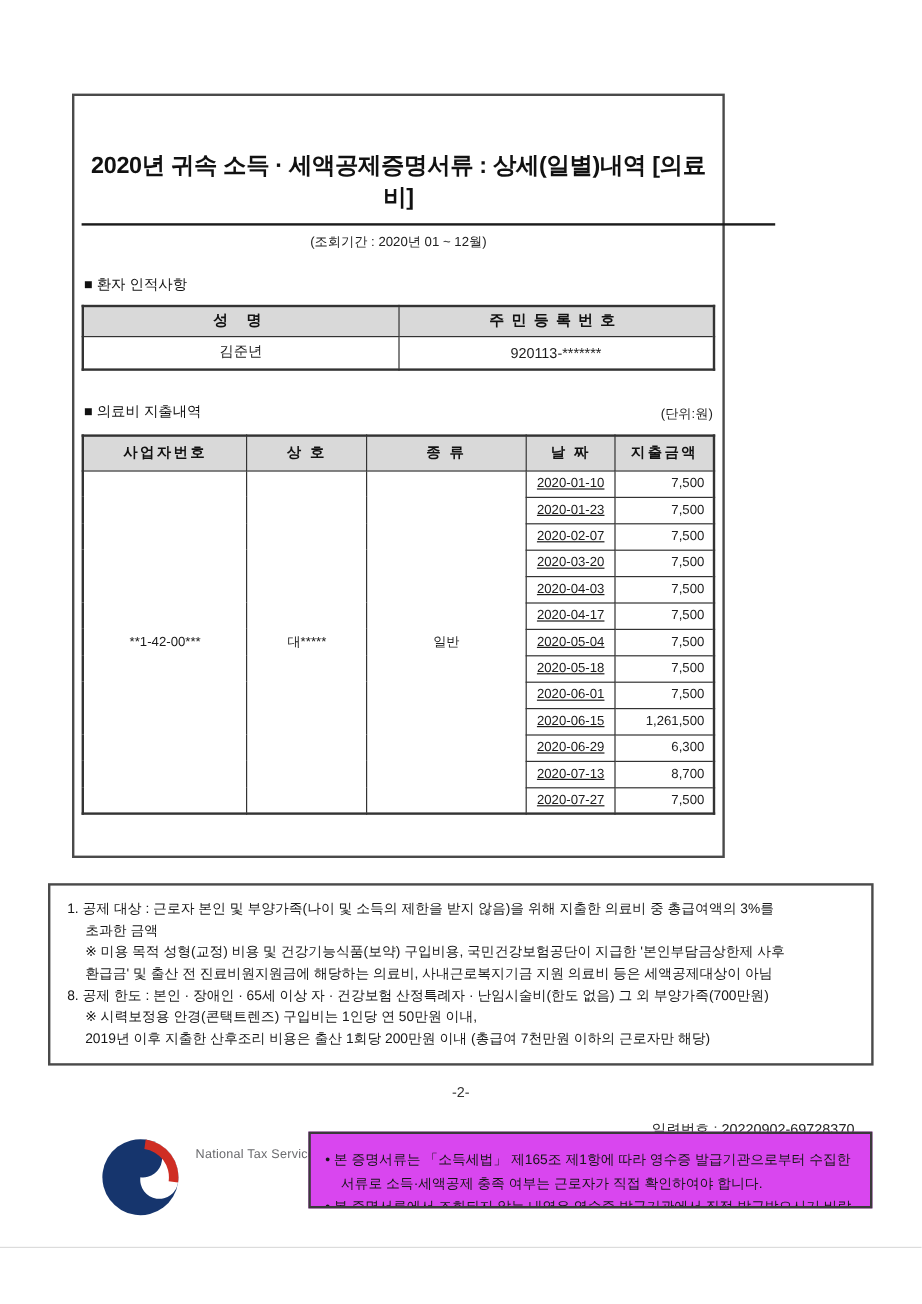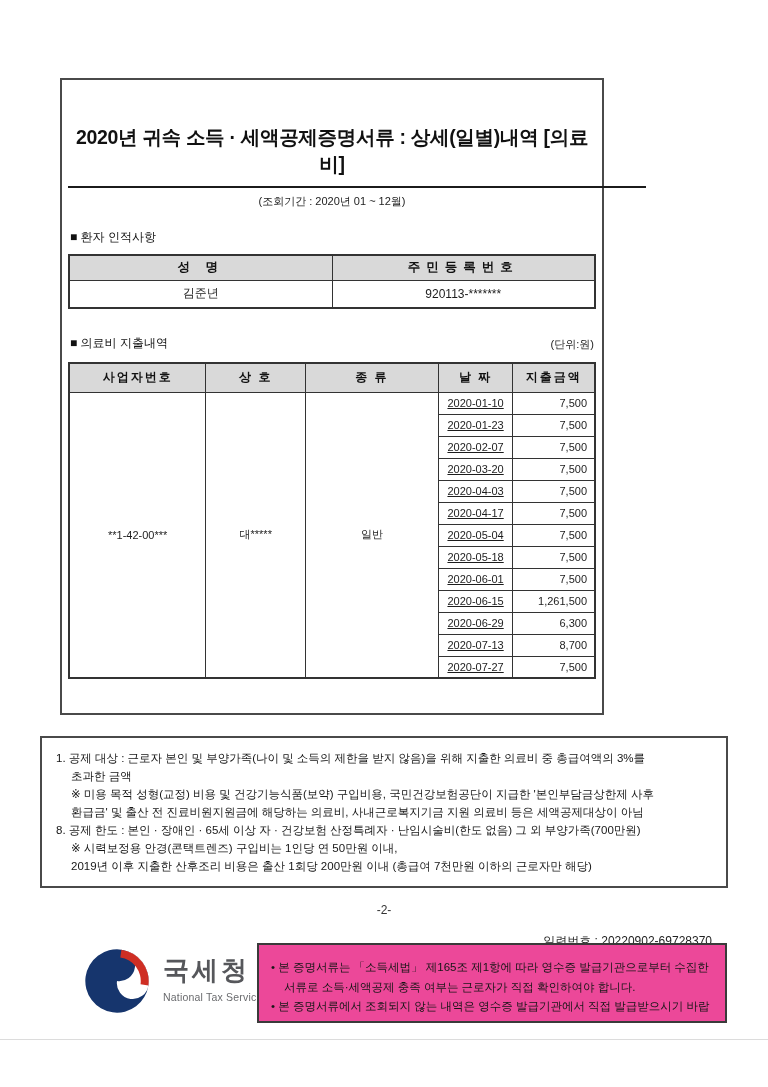--- a/index.html
+++ b/index.html
@@ -46,22 +46,22 @@
   .serial { position:absolute; top:933px; right:56px; font-size:12px; color:#222; }
   .pagenum { position:absolute; top:903px; left:0; width:100%; text-align:center;
     font-size:12px; color:#333; }
 
   
   .logo-wrap { position:absolute; left:84px; top:948px; width:66px; height:66px; }
   .logo-text { position:absolute; left:163px; top:953px; }
   .logo-title { font-size:26px; font-weight:600; letter-spacing:3px; color:#56575b; }
   .logo-sub { font-size:10.5px; color:#6a6b6e; margin-top:3px; letter-spacing:0.2px; }
 
-  .notice-box { position:absolute; left:257px; top:943px; width:470px; height:80px;
-    border:2px solid #3a3a3a; padding:13px 12px; overflow:hidden; background:#ec4899; }
+  .notice-box { position:absolute; left:257px; top:943px; width:470px; height:64px;
+    border:2px solid #3a3a3a; padding:13px 12px; overflow:hidden; background:#d946ef; }
   .notice-item { font-size:11.5px; line-height:19.5px; color:#161616;
     padding-left:13px; text-indent:-13px; }
 
   .scan-bottom { position:absolute; left:0; top:1039px; width:768px; height:1px;
     background:#dcdcdc; }
 </style>
 </head>
 <body>
 
 <div class="sheet">
@@ -187,21 +187,20 @@
   <div class="logo-wrap">
     <svg viewBox="0 0 100 100" width="66" height="66">
       <g transform="rotate(8 50 50)">
         <circle cx="50" cy="50" r="48" fill="#16356d"></circle>
         <path d="M50 2 A48 48 0 0 1 98 50 A24 24 0 0 1 50 50 A24 24 0 0 0 50 2 Z" fill="#ffffff"></path>
         <path d="M50 2 A48 48 0 0 1 98 50 L86 50 A36 36 0 0 0 50 14 Z" fill="#cf2e24"></path>
       </g>
     </svg>
   </div>
   <div class="logo-text">
-    <div class="logo-title">국세청</div>
     <div class="logo-sub">National Tax Service</div>
   </div>
 
   <div class="notice-box">
     <div>
         <div class="notice-item">• 본 증명서류는 「소득세법」 제165조 제1항에 따라 영수증 발급기관으로부터 수집한 서류로 소득·세액공제 충족 여부는 근로자가 직접 확인하여야 합니다.</div>
         <div class="notice-item">• 본 증명서류에서 조회되지 않는 내역은 영수증 발급기관에서 직접 발급받으시기 바랍니다.</div>
       </div>
   </div>
 

